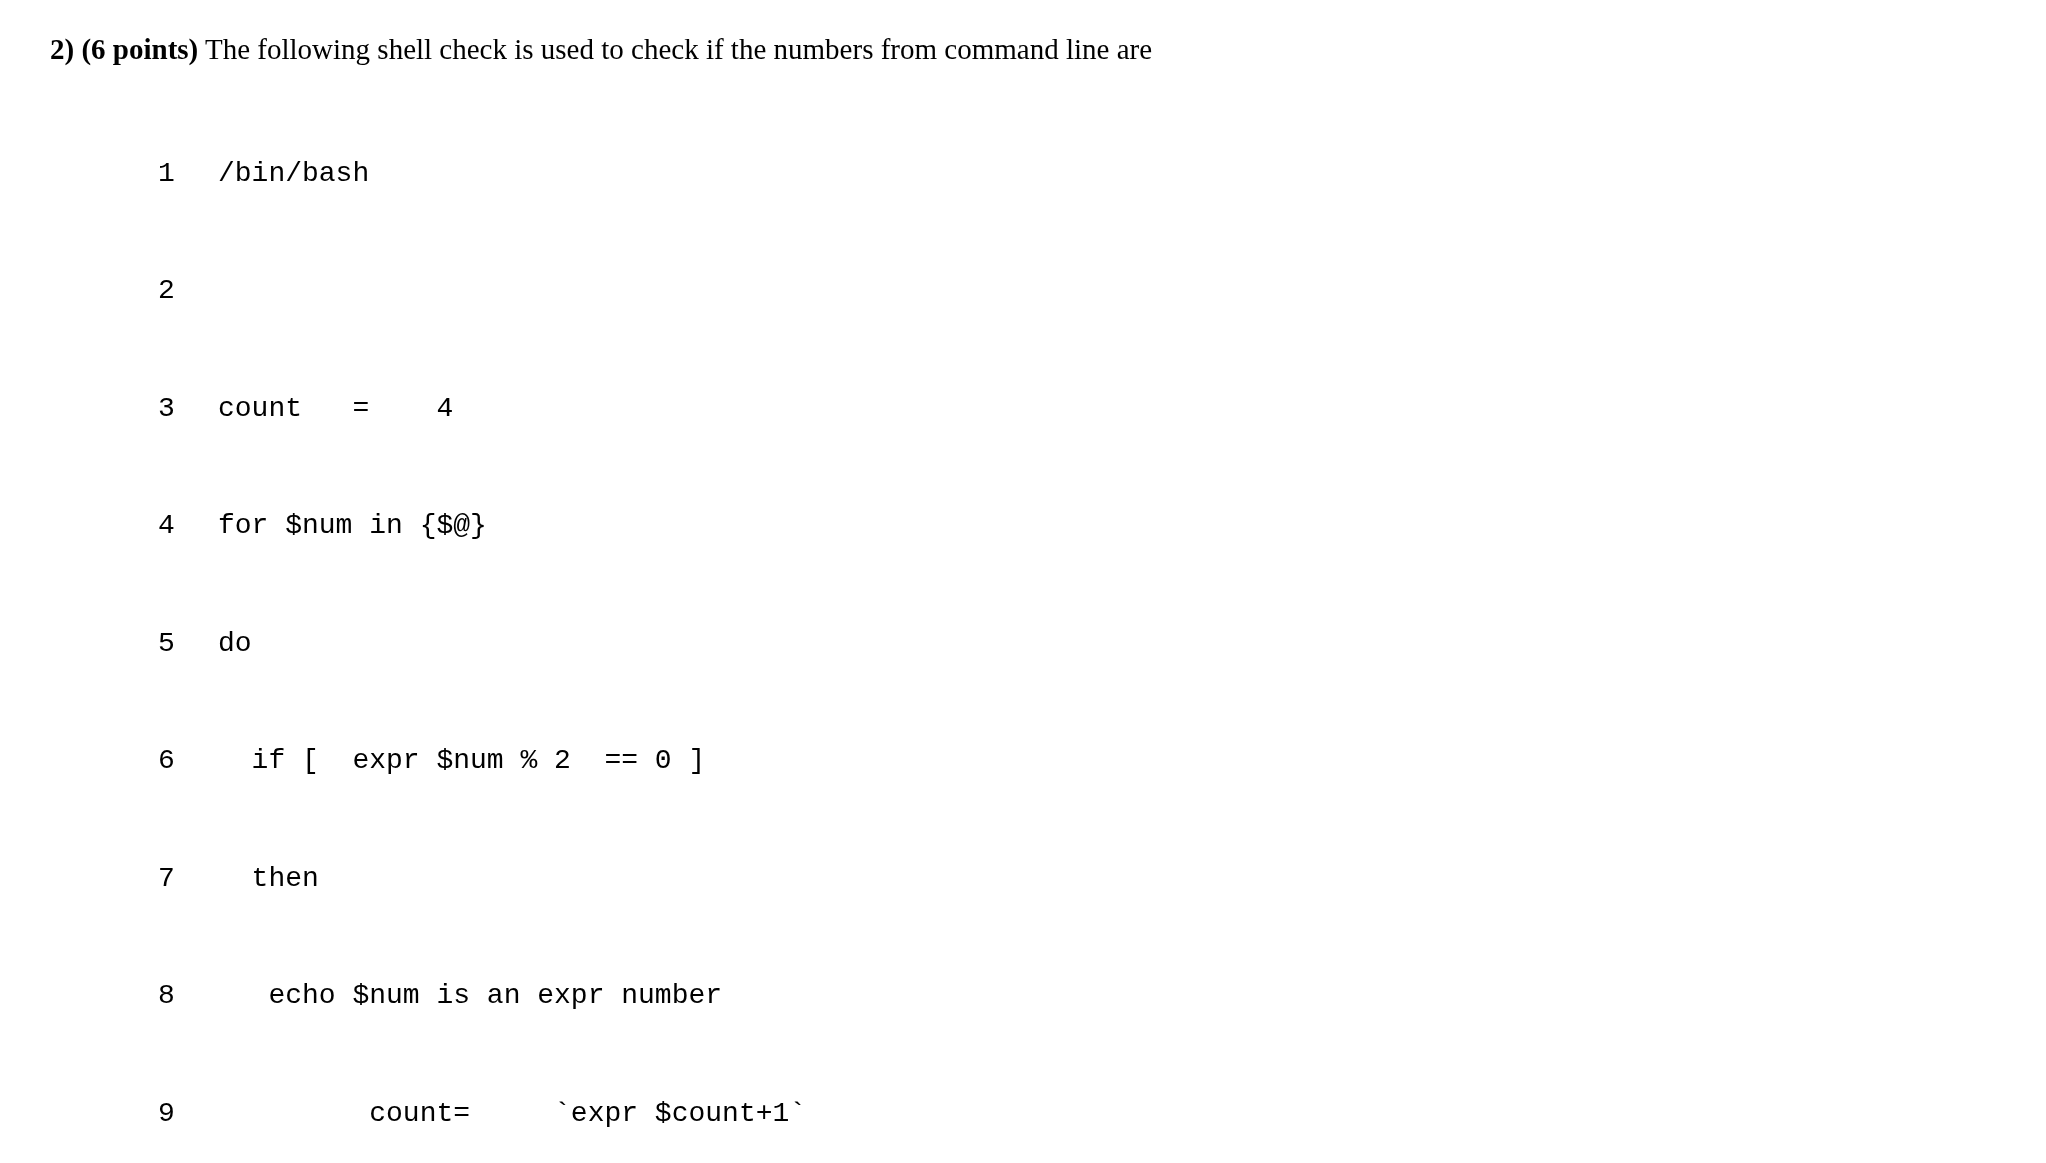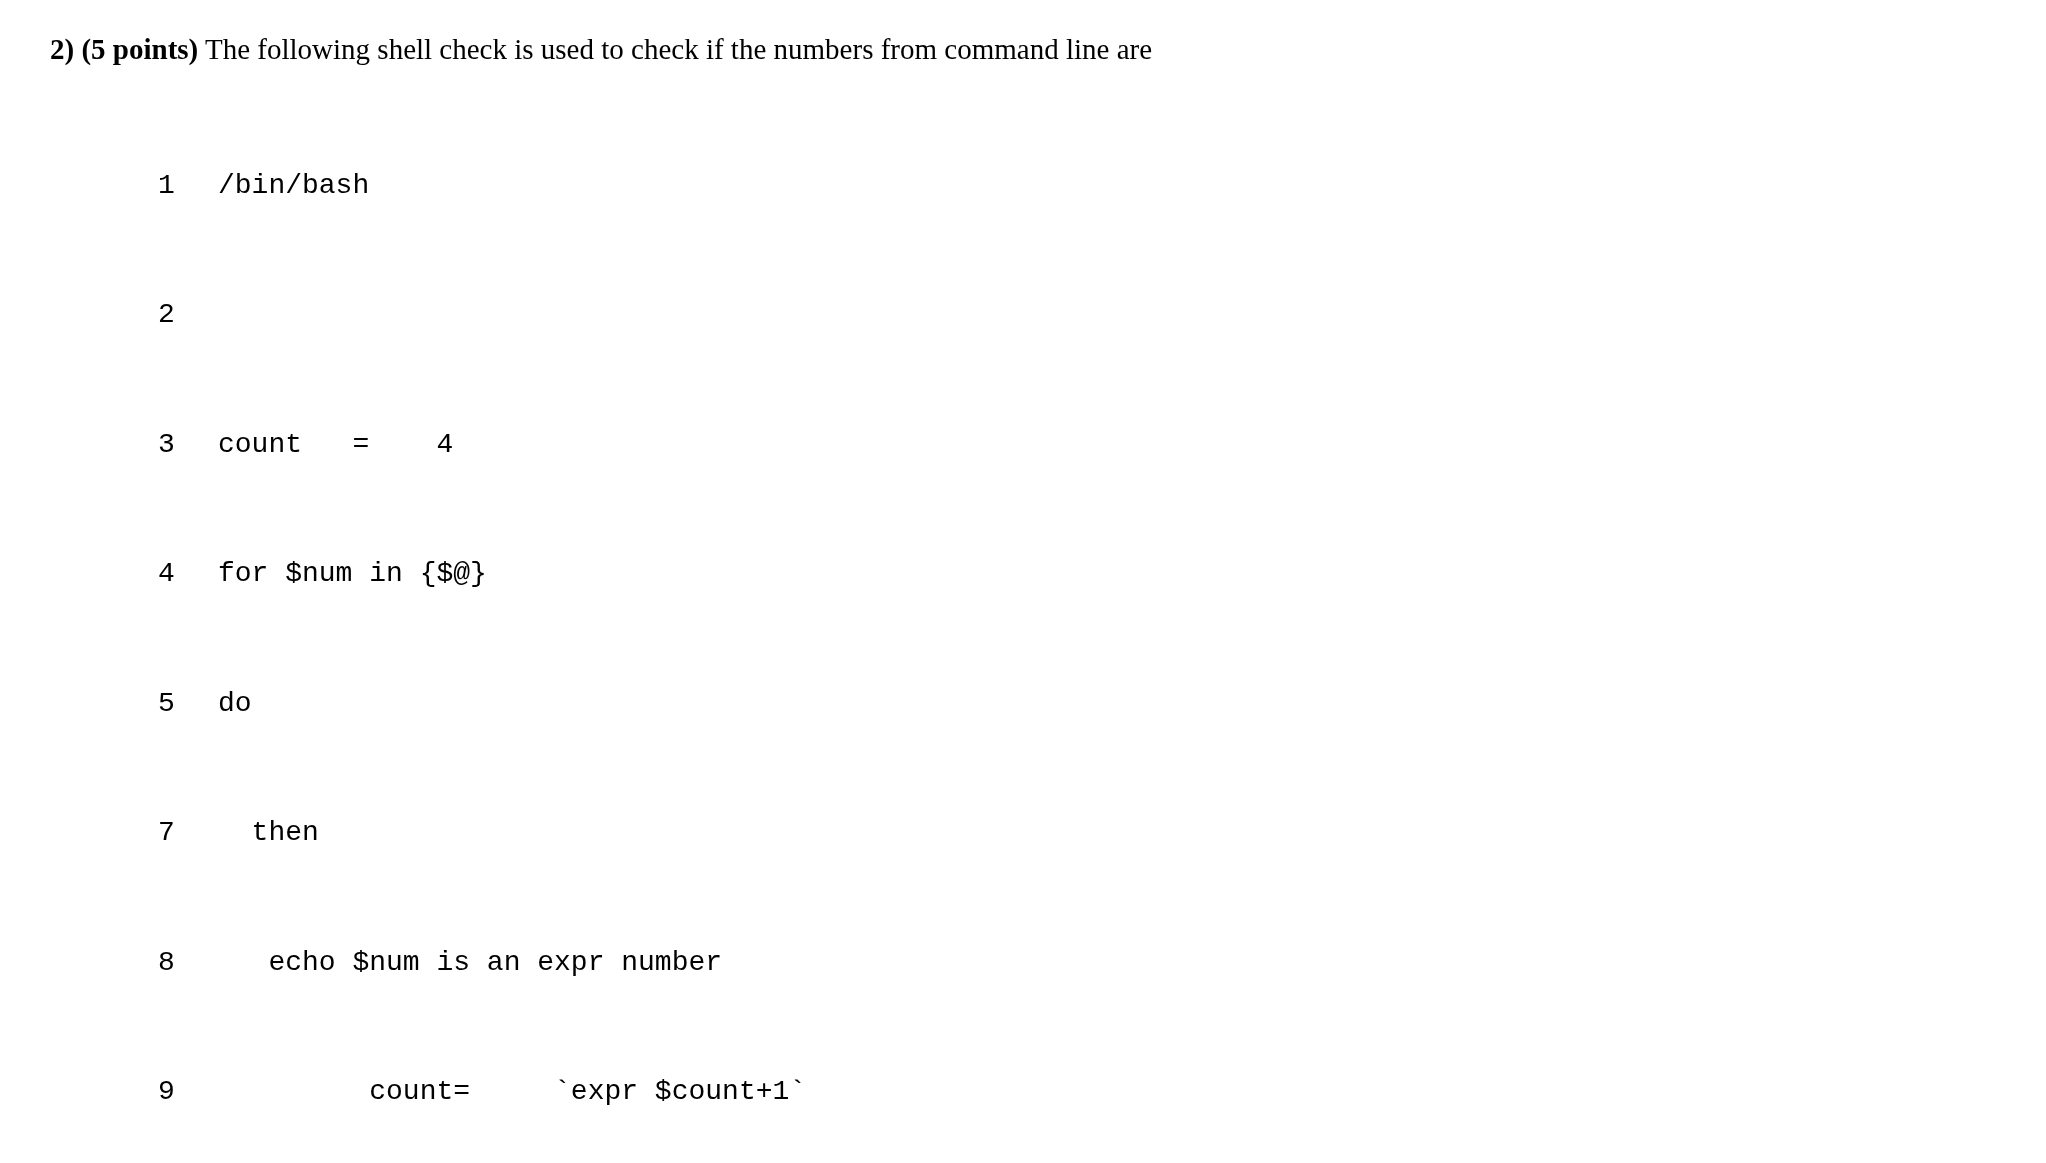--- a/index.html
+++ b/index.html
@@ -32,47 +32,47 @@
       font-family: "Courier New", Courier, monospace;
       font-size: 28px;
       white-space: pre;
       padding-left: 108px;
       line-height: 1.4;
       margin-top: 6px;
       margin-bottom: 60px;
     }
     .code-row {
       display: block;
-      margin-top: 12px;
     }
     .ln {
       display: inline-block;
       width: 60px;
       text-align: left;
     }
   </style>
 </head>
 <body>
 
 <div class="question-block">
 
   <div class="prompt-line">
     <span class="bold">2)</span>
     <span> </span>
-    <span class="bold">(5 points)</span>
+    <span class="bold">(6 points)</span>
     <span> </span>
     <span>The following shell check is used to check if the numbers from command line are</span>
   </div>
 
   <div class="code-block">
     <span class="code-row"><span class="ln">1</span><span>/bin/bash</span></span>
     <span class="code-row"><span class="ln">2</span><span></span></span>
     <span class="code-row"><span class="ln">3</span><span>count   =    4</span></span>
     <span class="code-row"><span class="ln">4</span><span>for $num in {$@}</span></span>
     <span class="code-row"><span class="ln">5</span><span>do</span></span>
+    <span class="code-row"><span class="ln">6</span><span>  if [  expr $num % 2  == 0 ]</span></span>
     <span class="code-row"><span class="ln">7</span><span>  then</span></span>
     <span class="code-row"><span class="ln">8</span><span>   echo $num is an expr number</span></span>
     <span class="code-row"><span class="ln">9</span><span>         count=     `expr $count+1`</span></span>
     
     
     
     
     
     
   </div>

